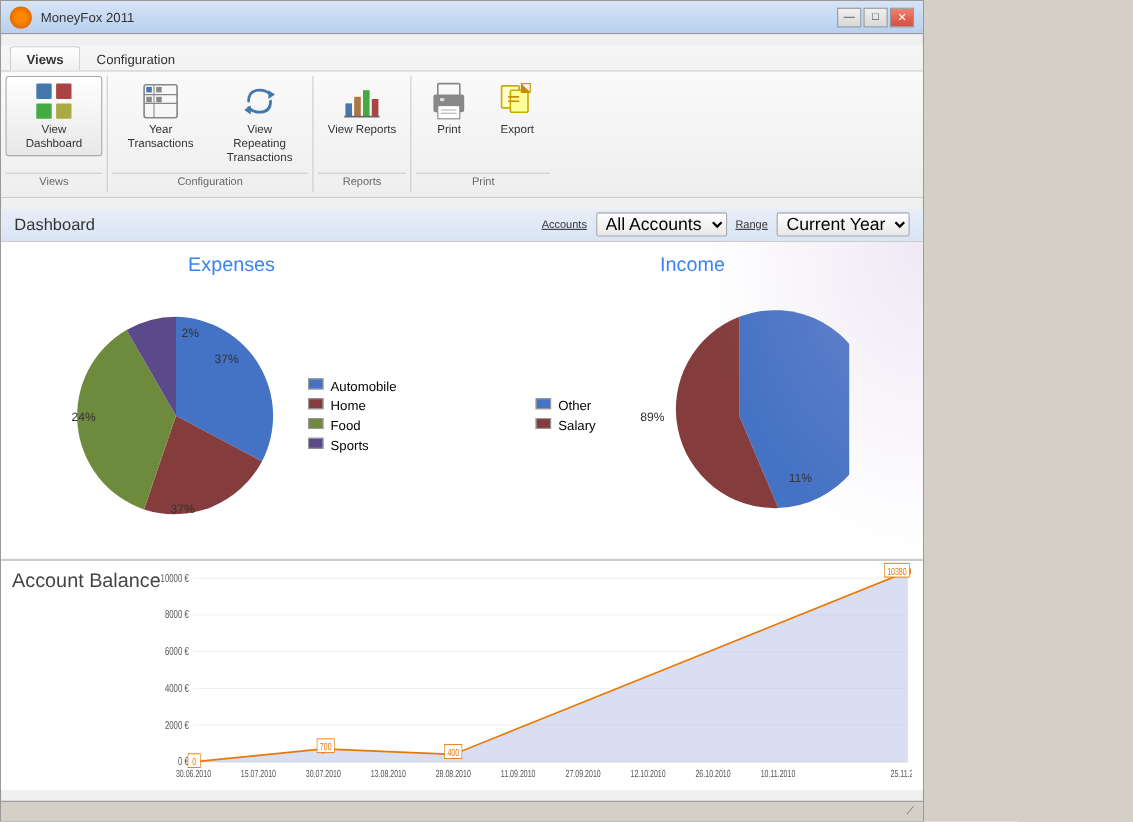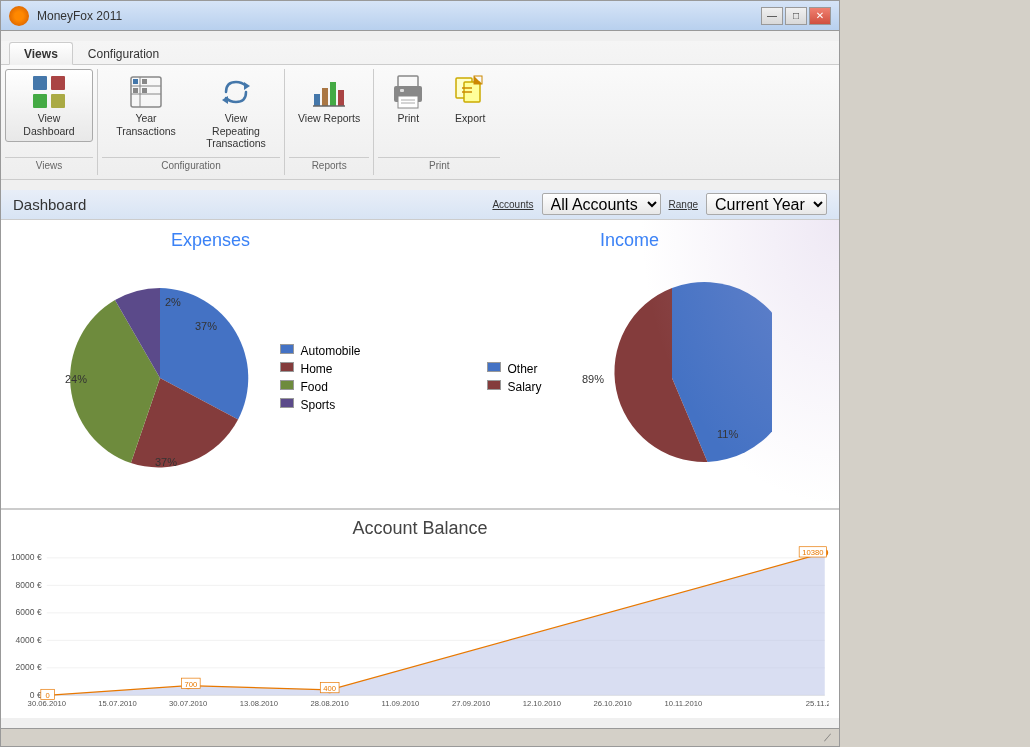--- a/index.html
+++ b/index.html
@@ -237,21 +237,21 @@
       width: 14px;
       height: 10px;
       border: 1px solid #999;
     }
     
     .balance-section {
       flex: 1;
       background: white;
       padding: 0 10px 10px;
       display: flex;
-      flex-direction: column;
+      flex-direction: row;
     }
     .balance-title {
       font-size: 18px;
       color: #444;
       text-align: center;
       margin: 8px 0 6px;
       font-weight: normal;
     }
     .chart-container {
       flex: 1;

